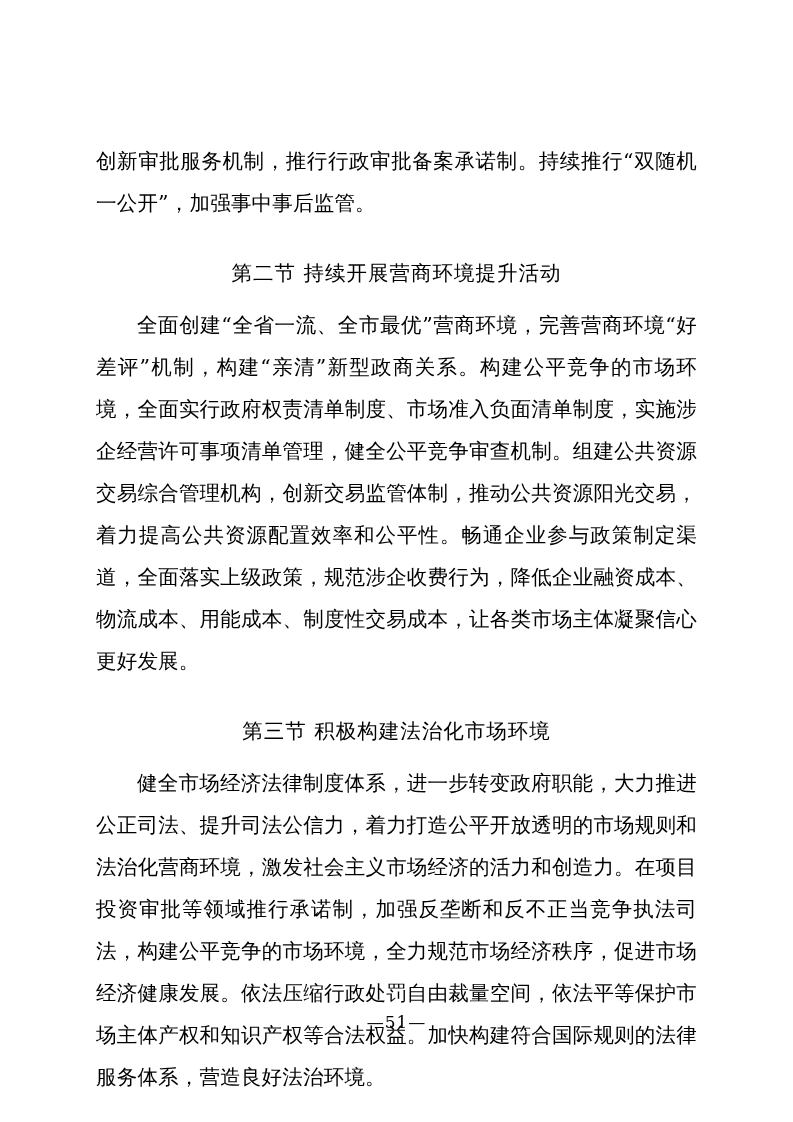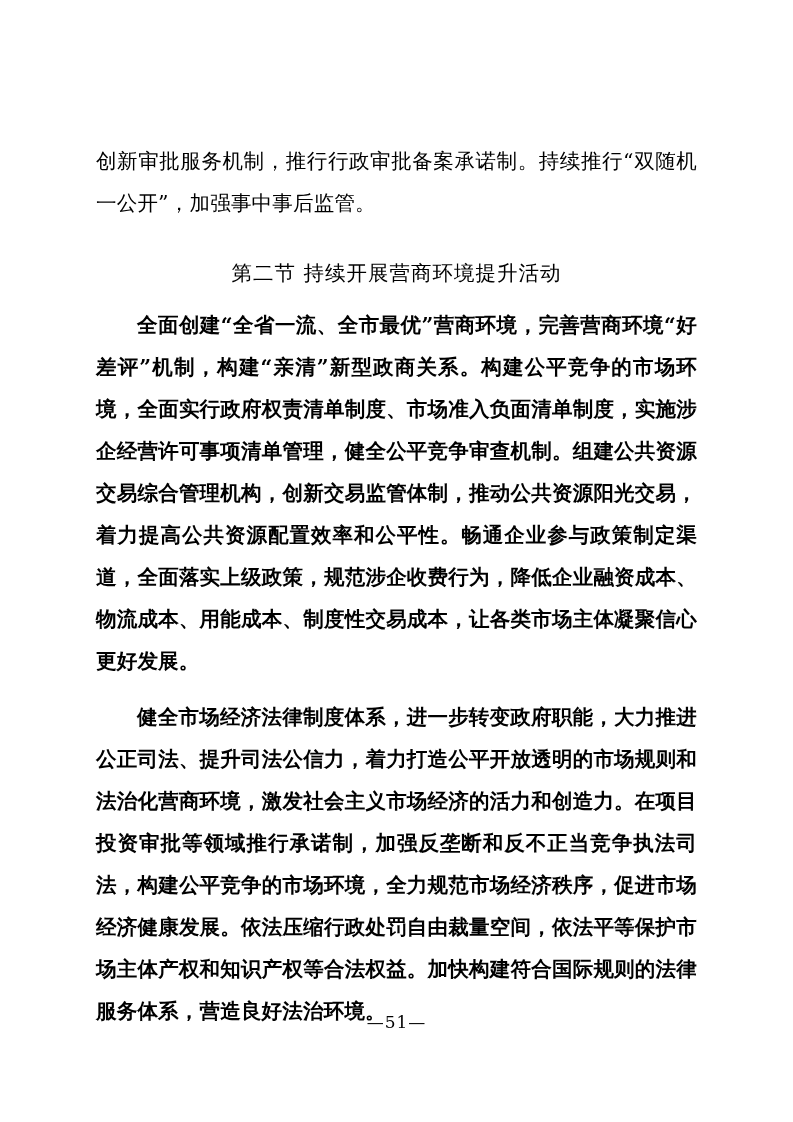--- a/index.html
+++ b/index.html
@@ -21,21 +21,20 @@
   .body-text {
     font-size: 20.5px;
     line-height: 42px;
     text-align: justify;
     text-justify: inter-ideograph;
     letter-spacing: 0.2px;
     margin: 0;
   }
   .indent {
     text-indent: 2em;
-    font-weight: bold;
   }
   .section-heading {
     font-size: 20.5px;
     line-height: 42px;
     font-weight: normal;
     text-align: center;
     margin: 14px 0 10px 0;
     letter-spacing: 1px;
   }
   .para {
@@ -62,18 +61,19 @@
   <p class="body-text para">创新审批服务机制，推行行政审批备案承诺制。持续推行“双随机一公开”，加强事中事后监管。</p>
 
   <div class="spacer-sm"></div>
 
   <h2 class="section-heading">第二节  持续开展营商环境提升活动</h2>
 
   <p class="body-text para indent">全面创建“全省一流、全市最优”营商环境，完善营商环境“好差评”机制，构建“亲清”新型政商关系。构建公平竞争的市场环境，全面实行政府权责清单制度、市场准入负面清单制度，实施涉企经营许可事项清单管理，健全公平竞争审查机制。组建公共资源交易综合管理机构，创新交易监管体制，推动公共资源阳光交易，着力提高公共资源配置效率和公平性。畅通企业参与政策制定渠道，全面落实上级政策，规范涉企收费行为，降低企业融资成本、物流成本、用能成本、制度性交易成本，让各类市场主体凝聚信心更好发展。</p>
 
   <div class="spacer-sm"></div>
 
+  <h2 class="section-heading">第三节  积极构建法治化市场环境</h2>
 
   <p class="body-text para indent">健全市场经济法律制度体系，进一步转变政府职能，大力推进公正司法、提升司法公信力，着力打造公平开放透明的市场规则和法治化营商环境，激发社会主义市场经济的活力和创造力。在项目投资审批等领域推行承诺制，加强反垄断和反不正当竞争执法司法，构建公平竞争的市场环境，全力规范市场经济秩序，促进市场经济健康发展。依法压缩行政处罚自由裁量空间，依法平等保护市场主体产权和知识产权等合法权益。加快构建符合国际规则的法律服务体系，营造良好法治环境。</p>
 
   <div class="page-number">—51—</div>
 
 </div>
 
 </body></html>

